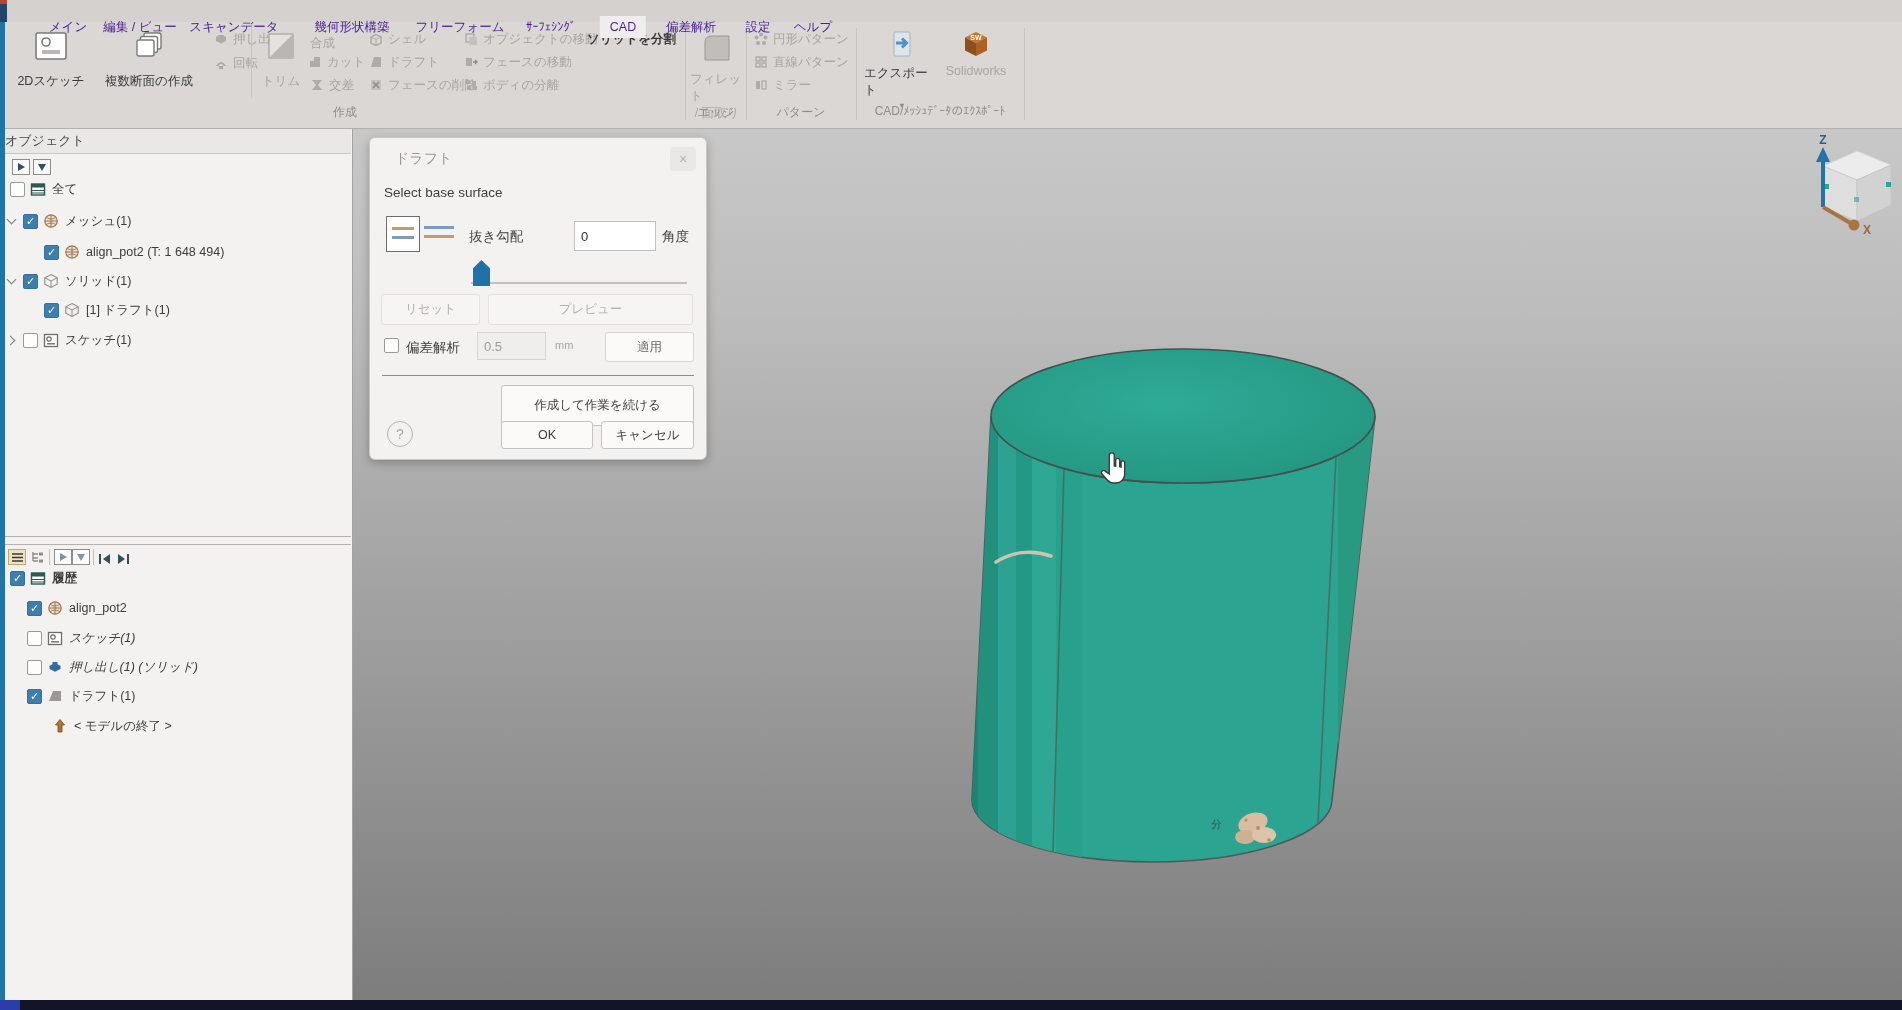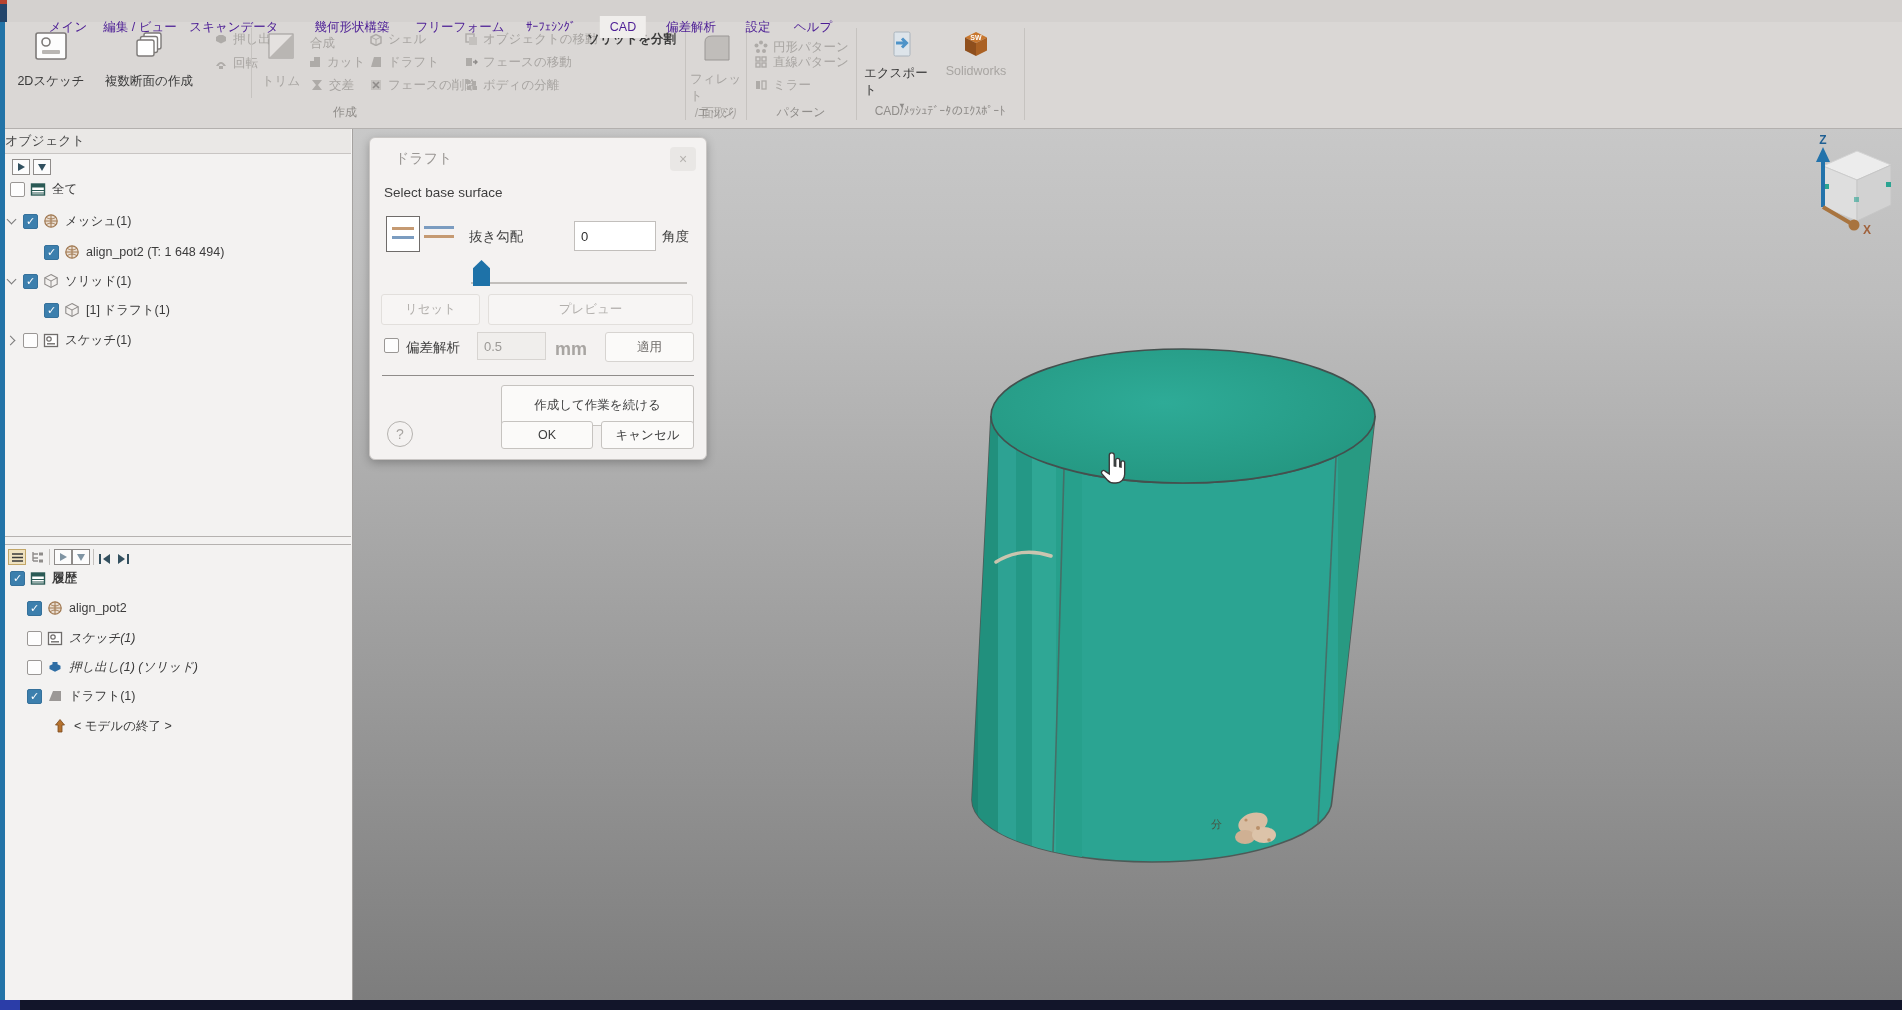--- a/index.html
+++ b/index.html
@@ -204,21 +204,21 @@
       <svg width="34" height="32" viewBox="0 0 34 32">
           <path d="M5 28 L5 10 Q5 4 12 4 L29 4 L29 28 Z" fill="#c0bdba" stroke="#9a9795"></path>
         </svg>
     </span>
     <span style="margin-top:4px">フィレット</span>
     <span>/ 面取り</span>
   </div>
 
   <div class="vsep" style="left:746px;"></div>
 
-  <div class="small-item" style="left:754px;top:16px;">
+  <div class="small-item" style="left:754px;top:8px;">
     <svg width="14" height="14" viewBox="0 0 14 14">
         <g fill="#aeaba8">
           <circle cx="7" cy="2.5" r="2"></circle>
           <circle cx="11.5" cy="5.5" r="2"></circle>
           <circle cx="10" cy="11" r="2"></circle>
           <circle cx="4" cy="11" r="2"></circle>
           <circle cx="2.5" cy="5.5" r="2"></circle>
         </g>
       </svg>
     <span>円形パターン</span>
@@ -552,21 +552,21 @@
 
   <div class="abs" style="left:101px;top:144px;width:216px;height:2px;background:#c2bfbc;"></div>
   <div id="slider-handle" class="abs" style="left:103px;top:122px;"></div>
 
   <div class="dbtn disabled" style="left:11px;top:156px;width:99px;height:31px;">リセット</div>
   <div class="dbtn disabled" style="left:118px;top:156px;width:205px;height:31px;">プレビュー</div>
 
   <span class="cb off abs" style="left:14px;top:200px;"></span>
   <div class="abs" style="left:36px;top:201px;font-size:13.5px;color:#3e3e3e;">偏差解析</div>
   <input class="dinput disabled" style="left: 107px; top: 194px; width: 69px; height: 28px;" disabled="" value="0.5">
-  <div class="abs" style="left:185px;top:201px;font-size:18px;color:#a8a5a2;font-weight:bold;">mm</div>
+  <div class="abs" style="left:185px;top:201px;font-size:11px;color:#a8a5a2;">mm</div>
   <div class="dbtn" style="left:235px;top:194px;width:89px;height:30px;color:#6b6866;">適用</div>
 
   <div class="abs" style="left:12px;top:237px;width:312px;height:1px;background:#8f8c8a;"></div>
 
   <div class="dbtn" style="left:131px;top:247px;width:193px;height:41px;border-color:#c6c3c0;">作成して作業を続ける</div>
   <div class="abs" style="left:17px;top:283px;width:24px;height:24px;border:1.5px solid #b5b2af;border-radius:50%;display:flex;align-items:center;justify-content:center;color:#a8a5a2;font-size:14px;">?</div>
   <div class="dbtn" style="left:131px;top:283px;width:92px;height:28px;border-color:#c6c3c0;">OK</div>
   <div class="dbtn" style="left:231px;top:283px;width:93px;height:28px;border-color:#c6c3c0;">キャンセル</div>
 </div>
 

